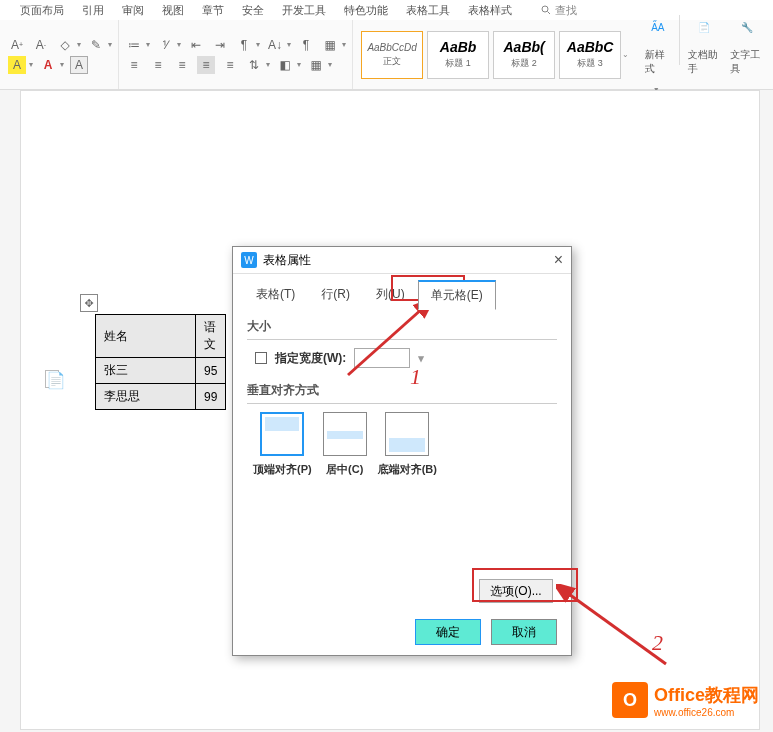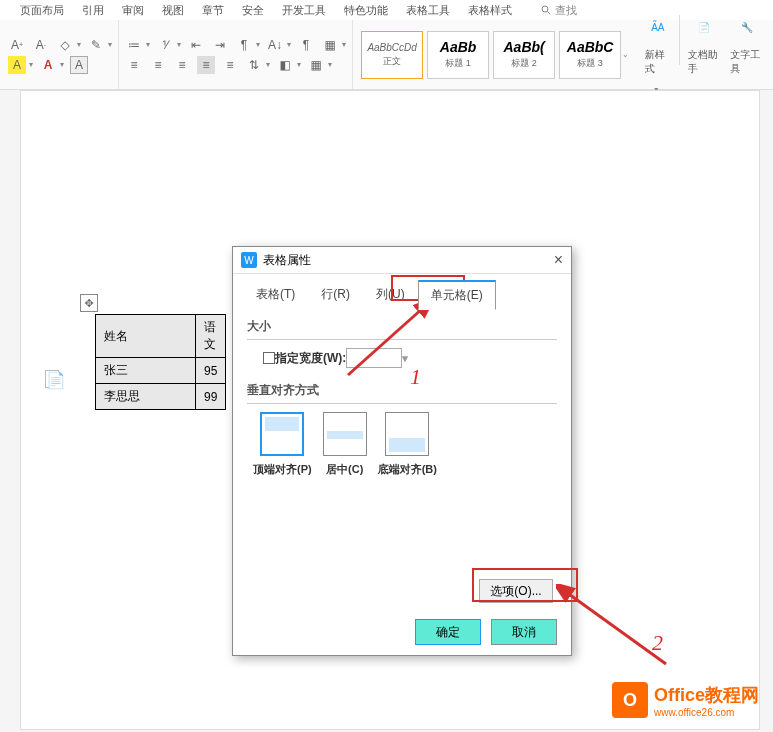--- a/index.html
+++ b/index.html
@@ -45,21 +45,21 @@
     .dlg-close { margin-left: auto; font-size: 16px; color: #555; cursor: pointer; }
     
     .dlg-tabs { display: flex; padding: 6px 10px 0; gap: 0; font-size: 12px; }
     .dlg-tab { padding: 5px 12px; border: 1px solid transparent; color: #444; cursor: pointer; }
     .dlg-tab.active { border: 1px solid #999; border-top: 2px solid #2196f3; border-bottom: 1px solid #fff; background: #fff; position: relative; z-index: 1; }
     .tab-redbox { position: absolute; left: 391px; top: 185px; width: 74px; height: 26px; border: 2px solid #d32f2f; pointer-events: none; }
     
     .dlg-body { padding: 8px 14px; font-size: 12px; color: #333; font-weight: bold; }
     .fieldset-label { font-size: 12px; color: #555; margin-bottom: 4px; }
     .fieldset-line { height: 1px; background: #ccc; margin: 2px 0 8px; }
-    .size-row { display: flex; align-items: center; margin: 6px 0 14px 16px; }
+    .size-row { display: flex; align-items: center; gap: 8px; margin: 6px 0 14px 8px; }
     .chk { width: 12px; height: 12px; border: 1px solid #666; }
     .spin { width: 56px; height: 20px; border: 1px solid #aaa; background: #fff; }
     .unit { font-size: 11px; color: #999; }
     
     .align-row { display: flex; gap: 11px; margin: 8px 0 0 6px; }
     .align-opt { display: flex; flex-direction: column; align-items: center; font-size: 11px; gap: 6px; }
     .align-box { width: 44px; height: 44px; border: 1px solid #888; background: #fff; position: relative; }
     .align-box.sel { border: 2px solid #2196f3; }
     .align-inner-top { position: absolute; top: 3px; left: 3px; right: 3px; height: 14px; background: #cfe8fc; }
     .align-inner-mid { position: absolute; top: 18px; left: 3px; right: 3px; height: 8px; background: #cfe8fc; }

